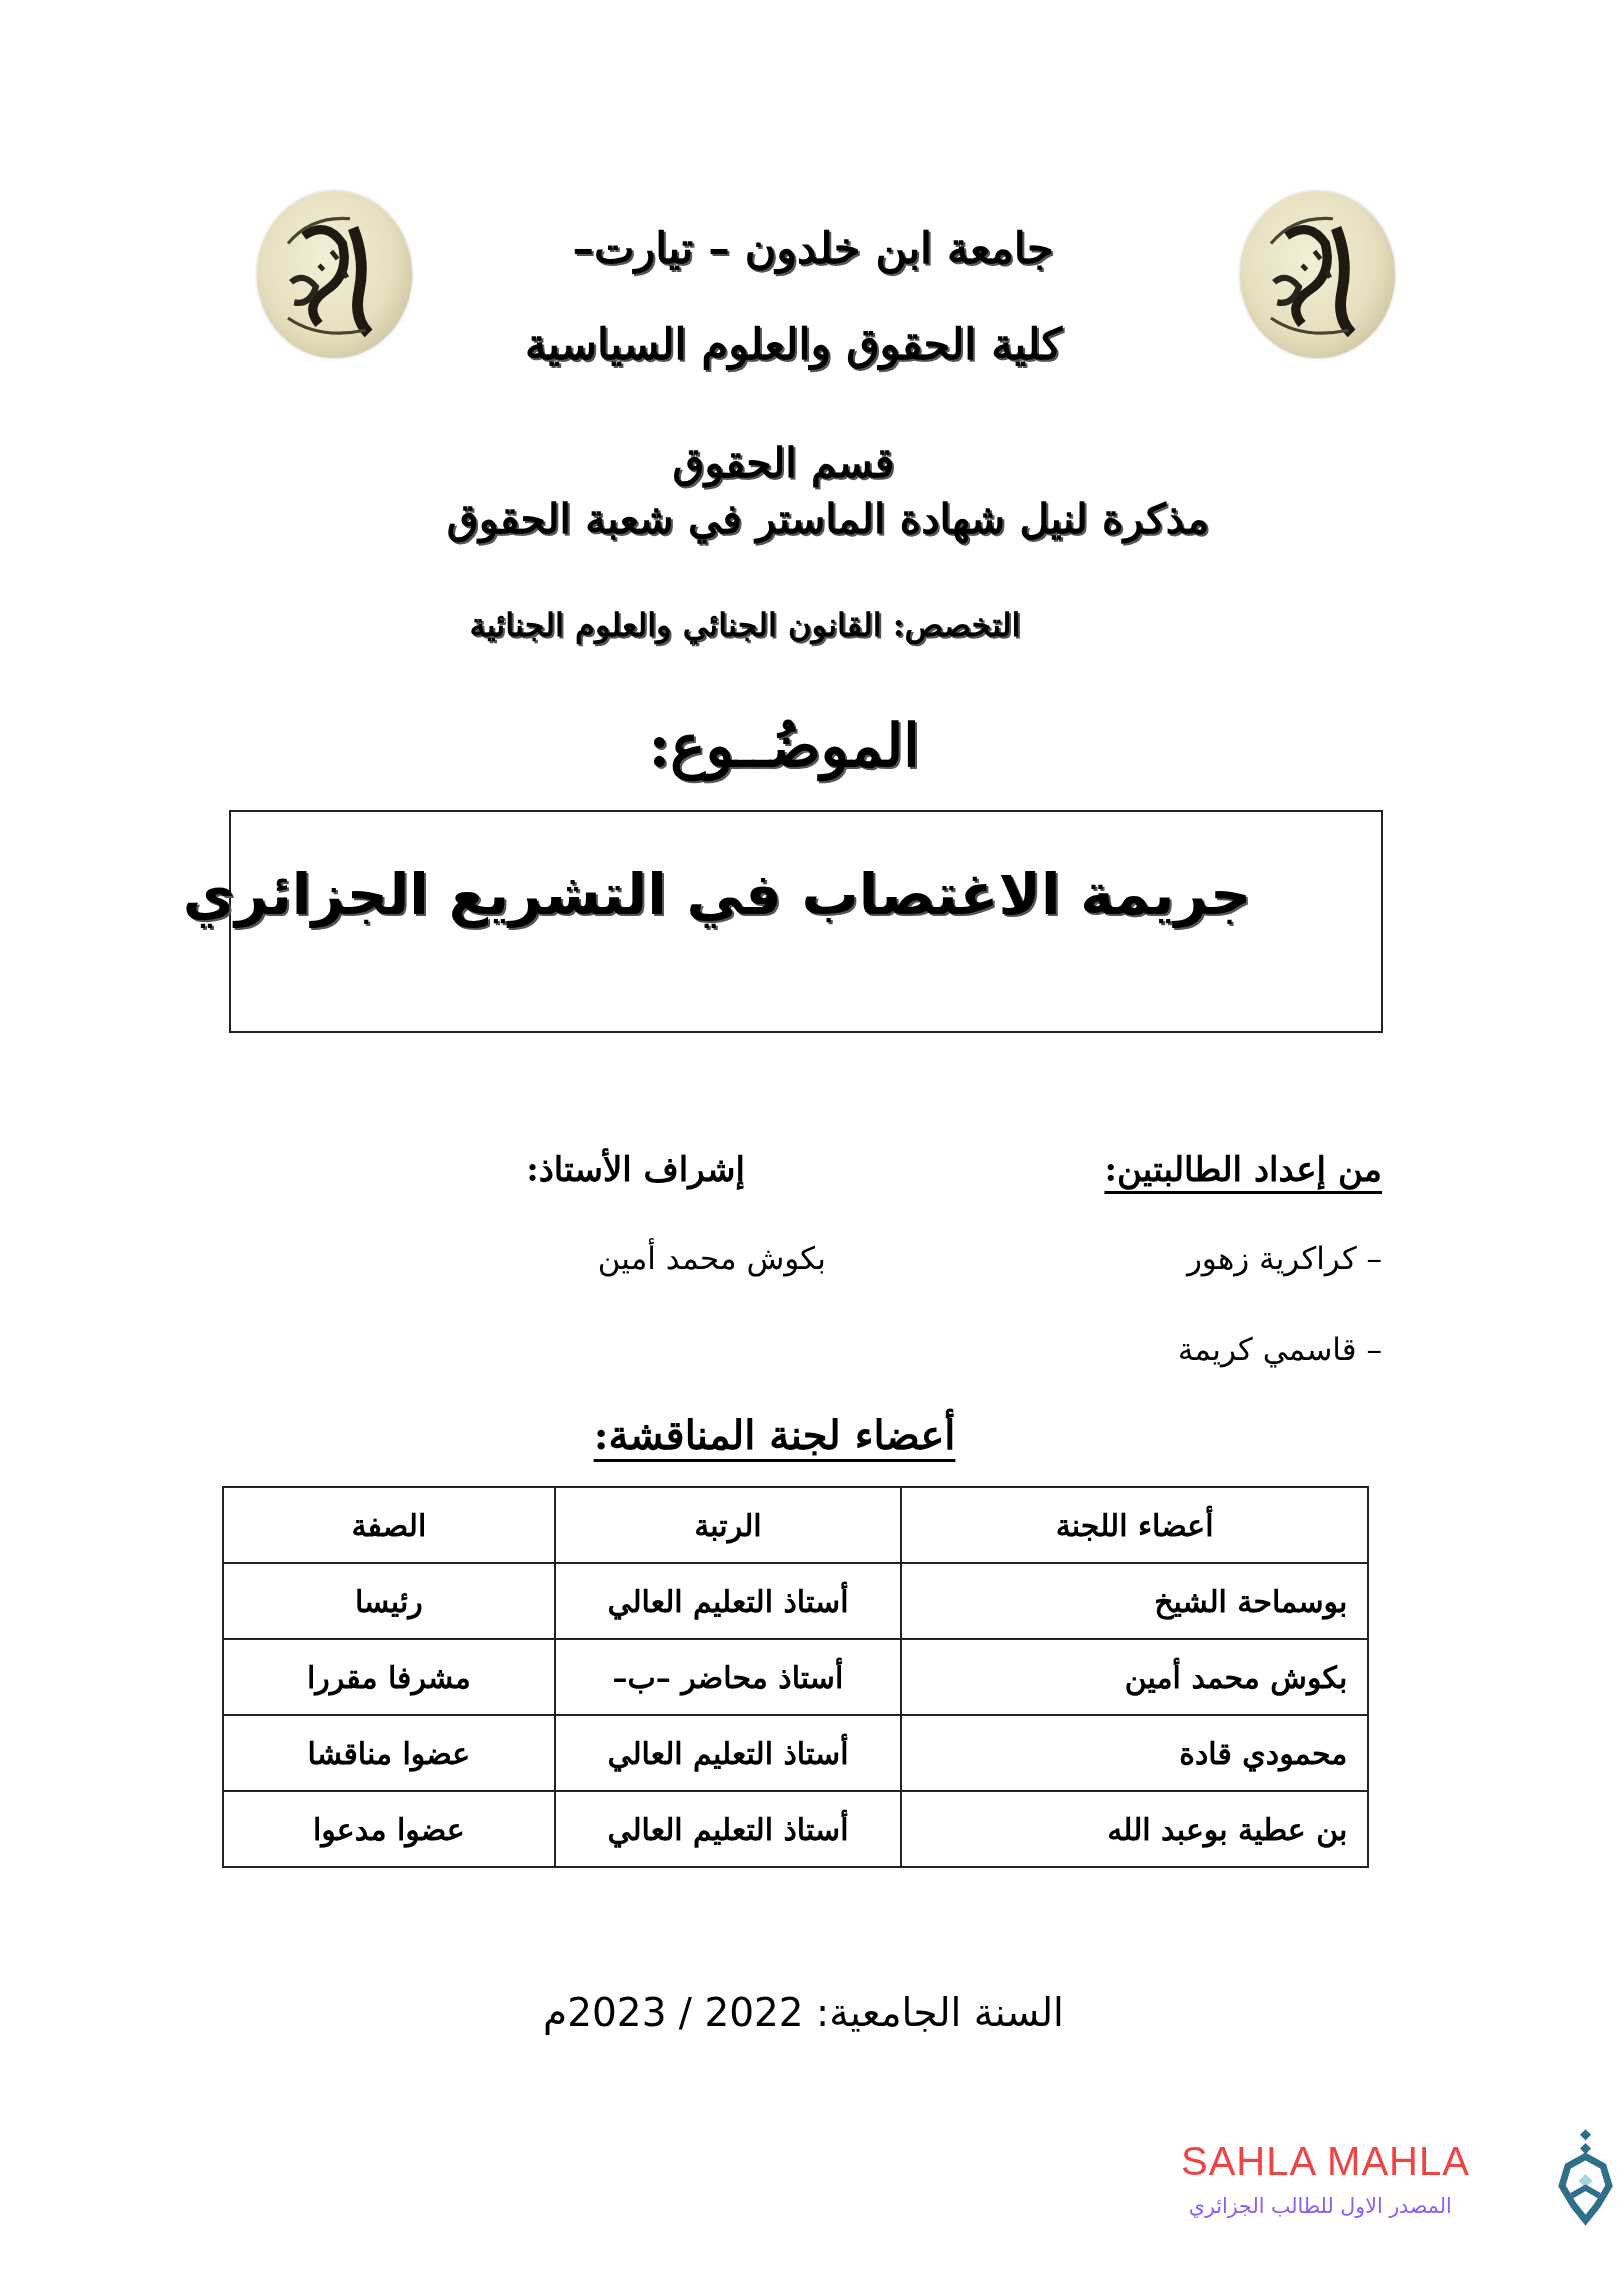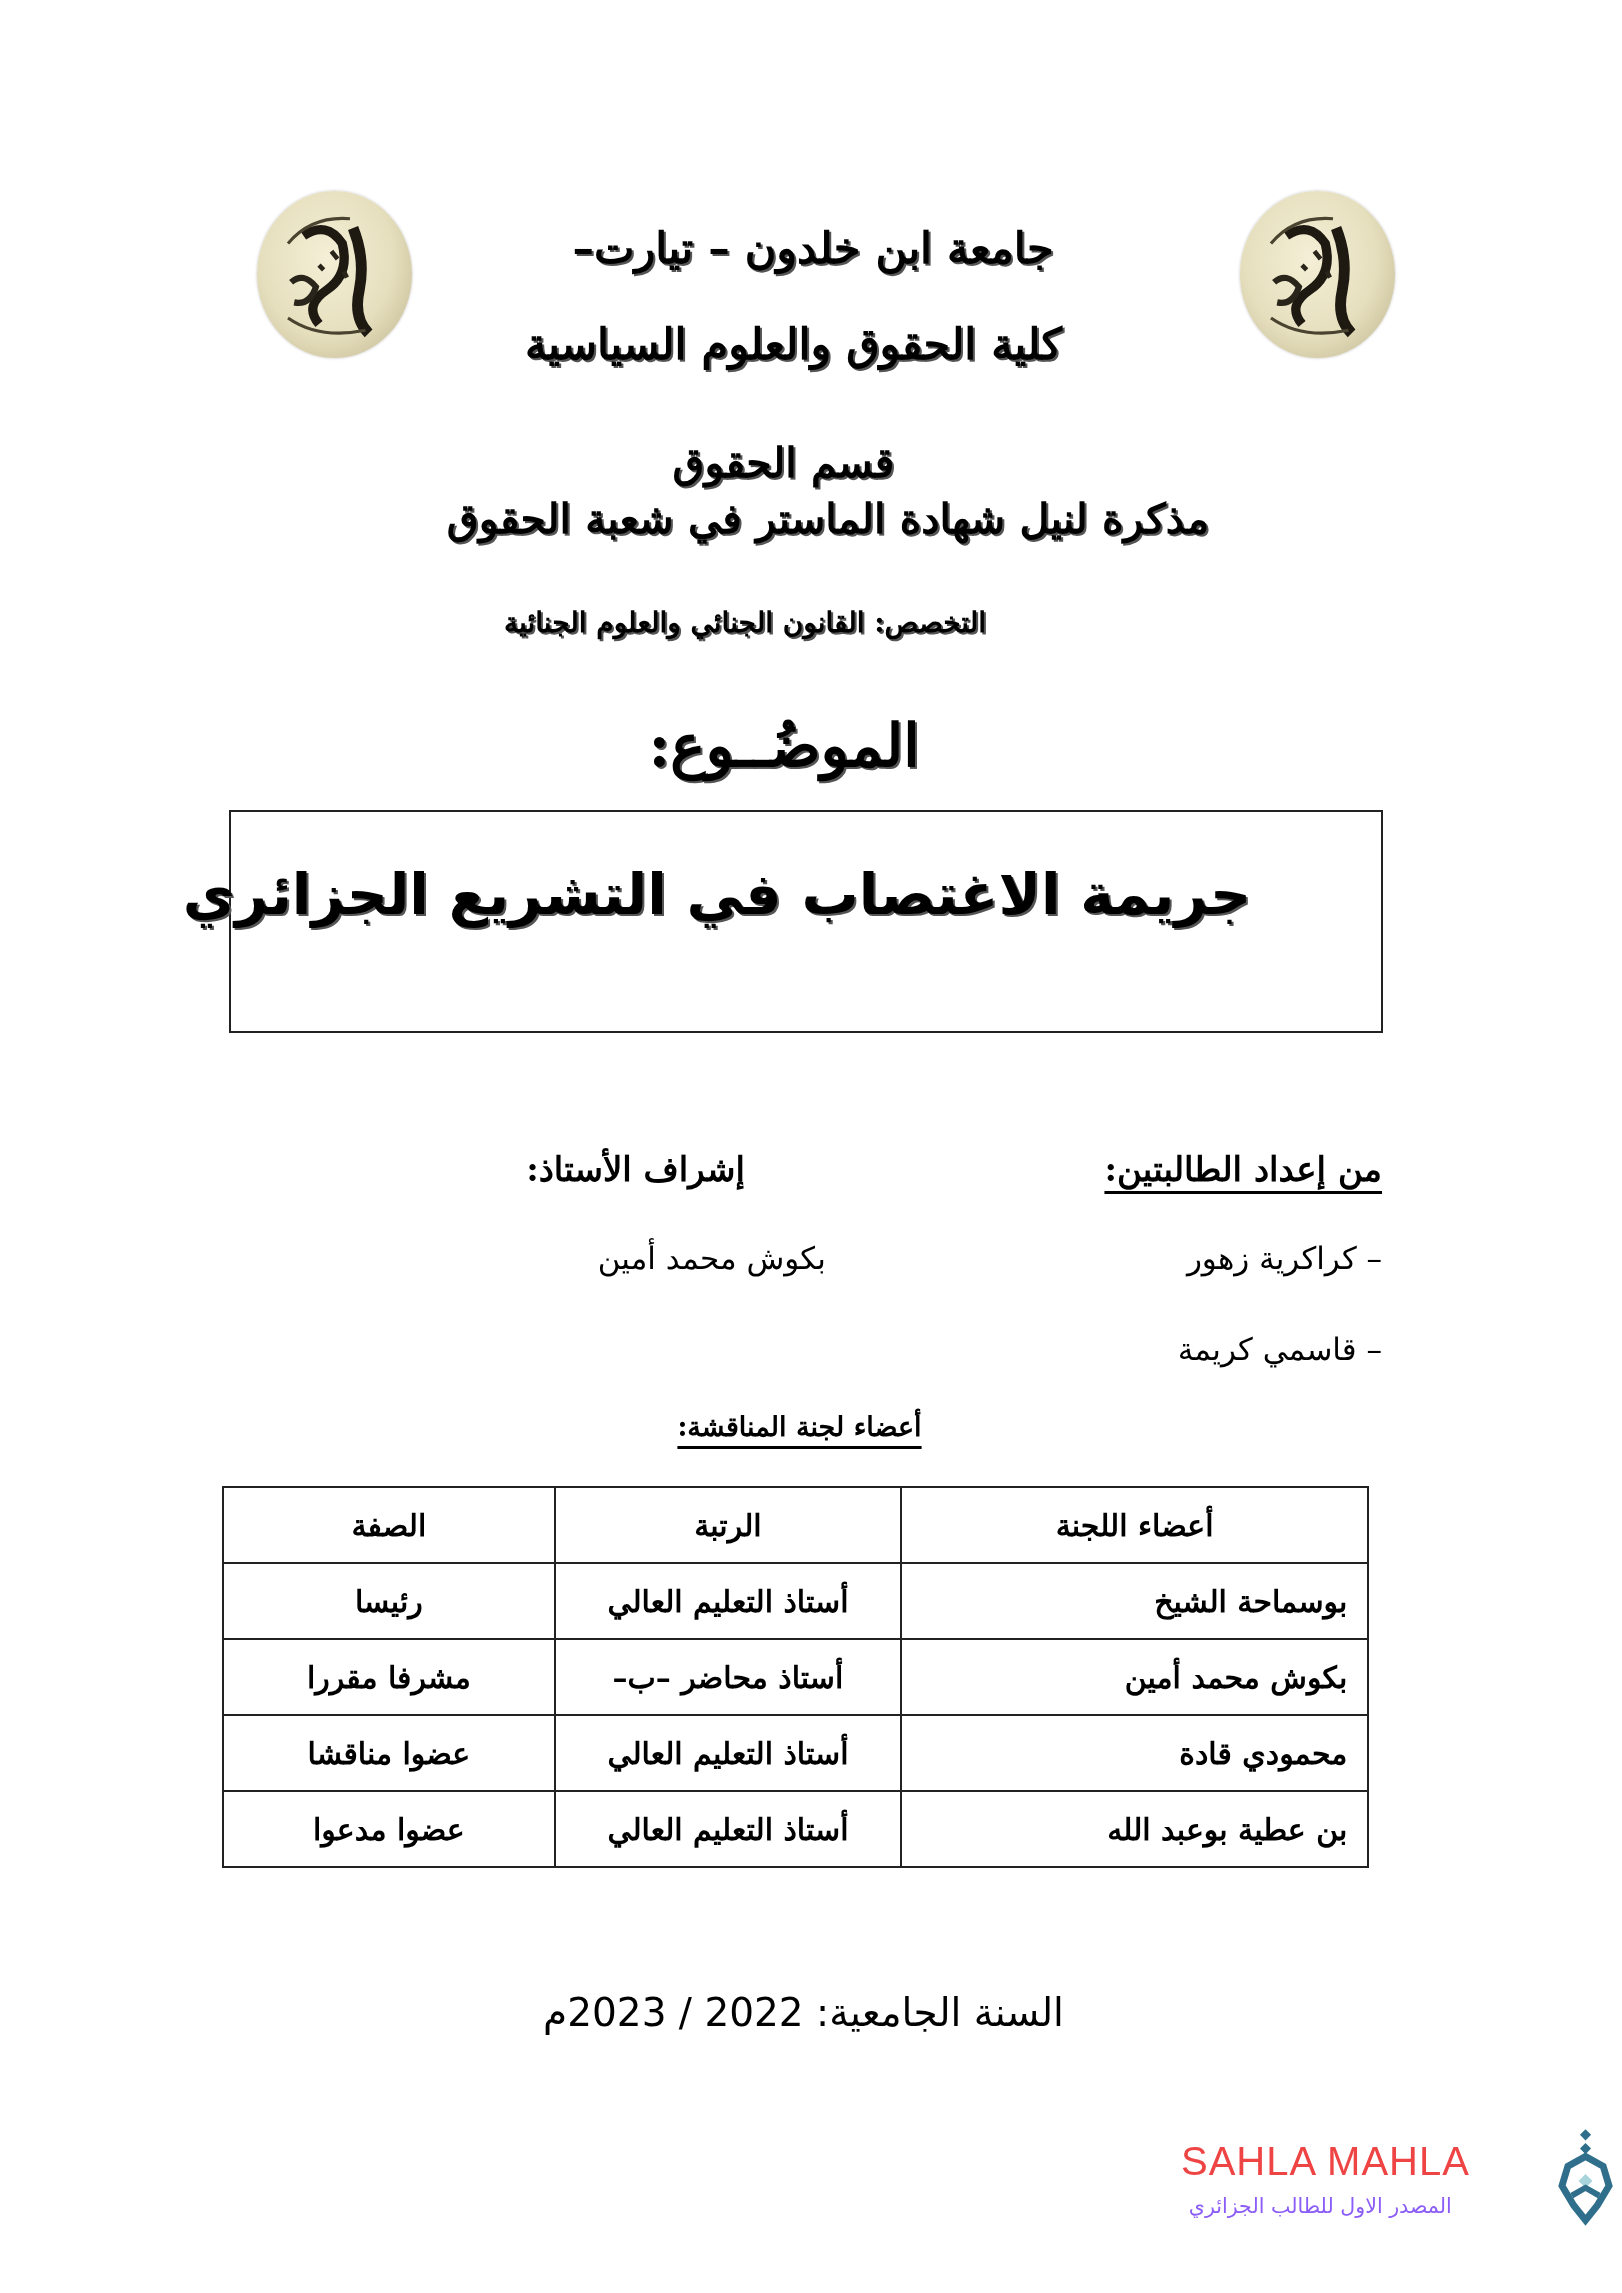--- a/index.html
+++ b/index.html
@@ -61,34 +61,34 @@
     <path d="M48 35 L52 40 M56 48 L58 52 M40 44 L43 47" stroke="#2a251b" stroke-width="3"></path>
     <path d="M20 30 Q35 12 60 14" stroke="#4a4330" stroke-width="2" fill="none"></path>
     <path d="M20 78 Q40 92 70 86" stroke="#4a4330" stroke-width="2" fill="none"></path>
   </svg>
 </div>
 
 <div class="center-line bold shadow" style="left:519px; top:223px; width:588px; font-size:43px;text-align:center;">جامعة ابن خلدون – تيارت–</div>
 <div class="center-line bold shadow" style="left:480px; top:319px; width:627px; font-size:43px;">كلية الحقوق والعلوم السياسية</div>
 <div class="center-line bold shadow" style="left:617px; top:439px; width:333px; font-size:41px;">قسم الحقوق</div>
 <div class="center-line bold shadow" style="left:421px; top:495px; width:814px; font-size:41px;">مذكرة لنيل شهادة الماستر في شعبة الحقوق</div>
-<div class="center-line bold shadow" style="left:353px; top:606px; width:784px; font-size:28px;">التخصص: القانون الجنائي والعلوم الجنائية</div>
+<div class="center-line bold shadow" style="left:353px; top:606px; width:784px; font-size:32px;">التخصص: القانون الجنائي والعلوم الجنائية</div>
 
 <div class="center-line bold shadow" style="left:588px; top:711px; width:392px; font-size:59px;">الموضُــوع:</div>
 <div class="title-box">
   <div class="center-line bold shadow" style="left:59px; top:49px; width:961px; font-size:57px; font-family:'DejaVu Sans', sans-serif;">جريمة الاغتصاب في التشريع الجزائري</div>
 </div>
 
 <div class="abs bold underline" style="right:240px; top:1149px; font-size:34px; white-space:nowrap;">من إعداد الطالبتين:</div>
 <div class="abs bold" style="right:877px; top:1149px; font-size:34px; white-space:nowrap;">إشراف الأستاذ:</div>
 <div class="abs" style="right:240px; top:1240px; font-size:31px; white-space:nowrap;">– كراكرية زهور</div>
 <div class="abs" style="right:796px; top:1240px; font-size:31px; white-space:nowrap;">بكوش محمد أمين</div>
 <div class="abs" style="right:240px; top:1331px; font-size:31px; white-space:nowrap;">– قاسمي كريمة</div>
 
-<div class="center-line bold underline" style="left:589px; top:1411px; width:421px; font-size:27px;">أعضاء لجنة المناقشة:</div>
+<div class="center-line bold underline" style="left:564px; top:1411px; width:421px; font-size:40px;">أعضاء لجنة المناقشة:</div>
 
 <table class="committee">
   <tbody>
       <tr class="head">
     <td class="c-name" style="text-align:center;">أعضاء اللجنة</td>
     <td class="c-rank">الرتبة</td>
     <td class="c-role">الصفة</td>
   </tr>
   <tr>
     <td class="c-name">بوسماحة الشيخ</td>

